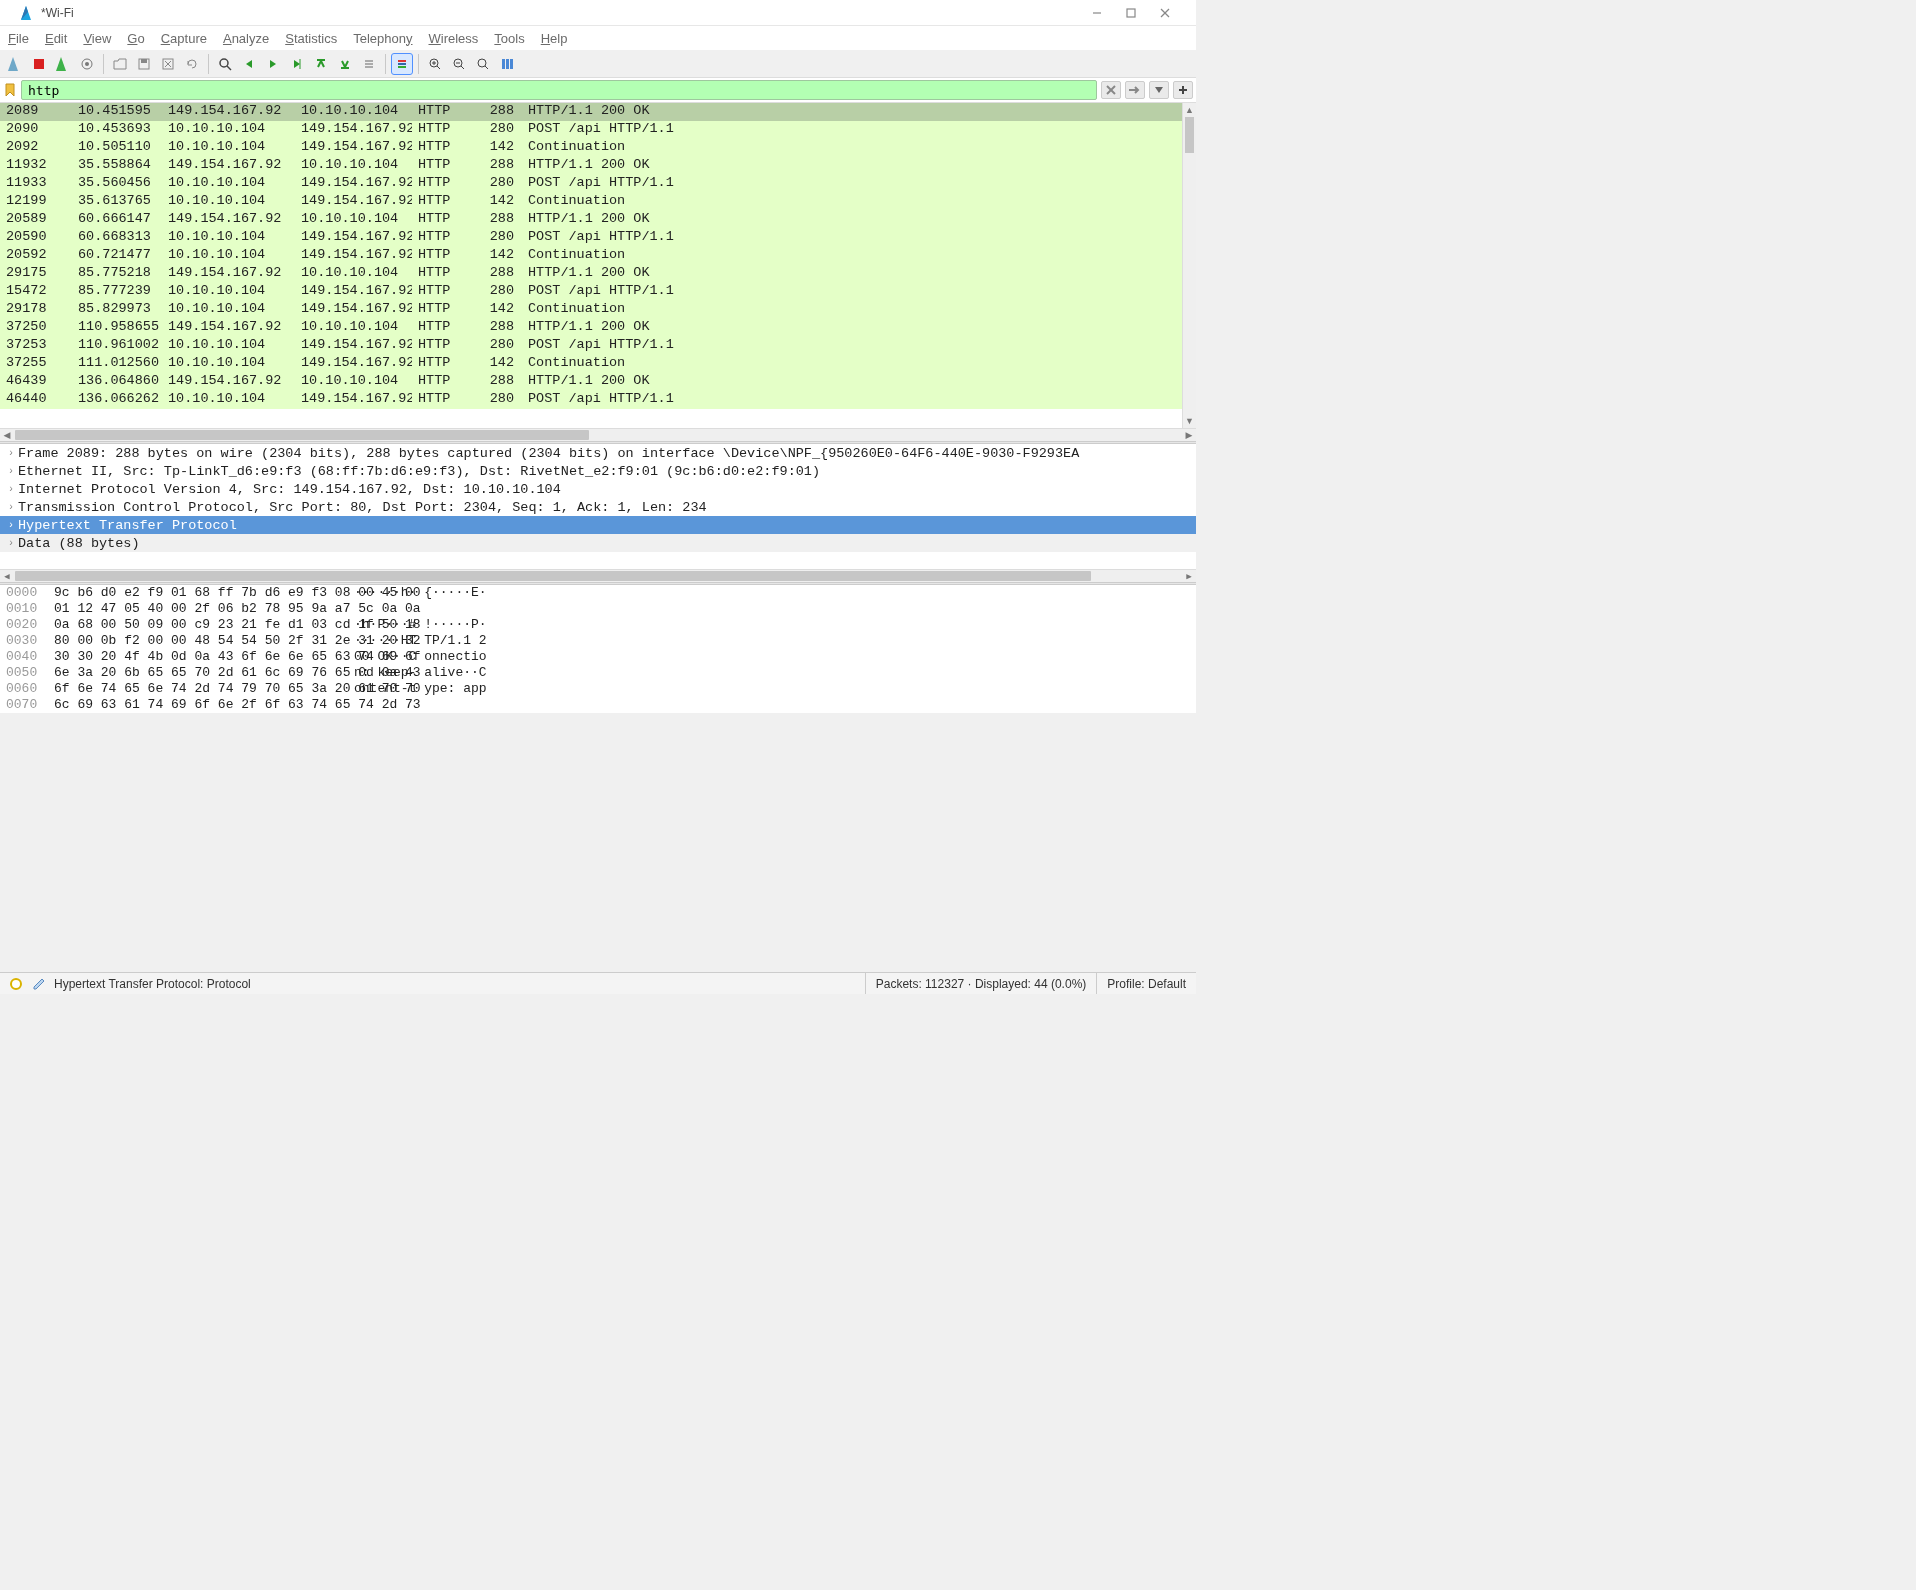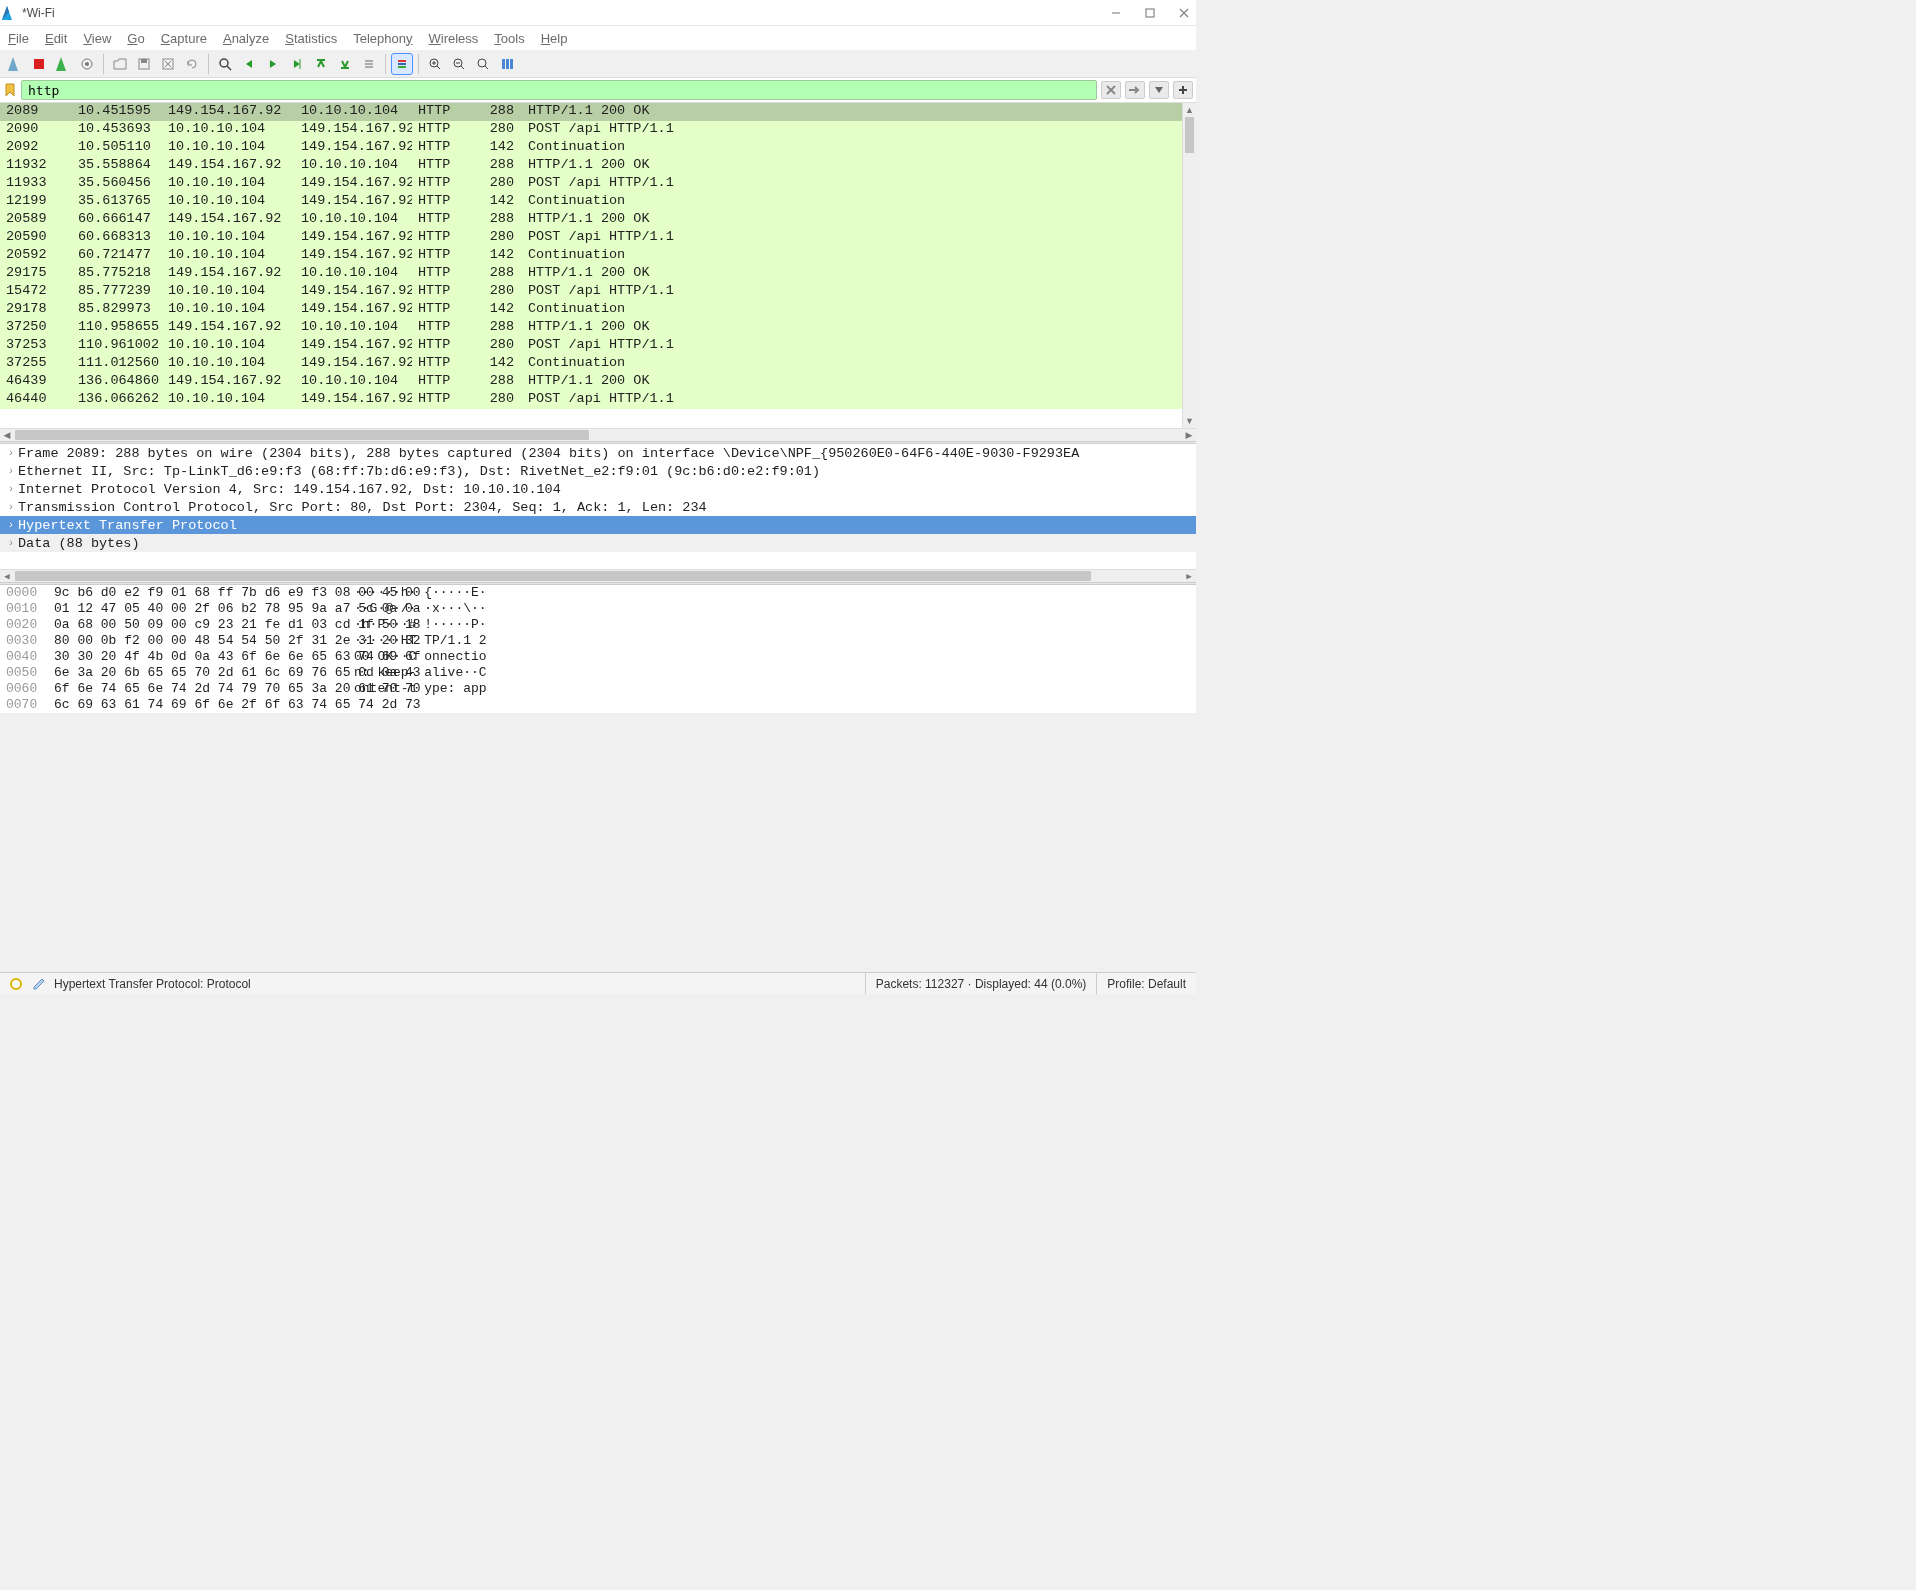--- a/index.html
+++ b/index.html
@@ -13,21 +13,21 @@
     --tree-sel:#3f7fff;
     --tree-sel2:#5a96d9;
     --hex-off:#9a9a9a;
     --text:#222;
     --menu-gray:#6b6b6b;
     --scroll-track:#efefef;
   }
   *{box-sizing:border-box;}
   html,body{margin:0;padding:0;background:var(--chrome);font-family:"Segoe UI",Arial,sans-serif;color:var(--text);}
   body{width:1196px;height:994px;position:relative;overflow:hidden;}
-  .titlebar{height:26px;background:#fff;border-bottom:1px solid #e7e7e7;display:flex;align-items:center;padding:0 2px;}
+  .titlebar{height:26px;background:#fff;border-bottom:1px solid #e7e7e7;display:flex;align-items:center;padding:0 21px;}
   .titlebar .app-icon{width:14px;height:14px;margin-right:6px;position:relative;}
   .titlebar .app-icon svg{width:14px;height:14px;}
   .titlebar .title{font-size:12px;color:#4a4a4a;}
   .win-ctrls{margin-left:auto;display:flex;gap:14px;align-items:center;}
   .win-ctrls .ctrl{width:20px;height:20px;display:flex;align-items:center;justify-content:center;color:#6a6a6a;}
   .menubar{height:24px;background:#fff;display:flex;align-items:center;gap:16px;padding:0 8px;}
   .menubar .menu{font-size:13px;color:var(--menu-gray);}
   .menubar .menu u{text-decoration:underline;}
   .toolbar{height:28px;background:var(--chrome);border-bottom:1px solid #ddd;display:flex;align-items:center;padding:2px 4px;gap:2px;}
   .toolbar .btn{width:22px;height:22px;display:flex;align-items:center;justify-content:center;border:1px solid transparent;border-radius:3px;}
@@ -509,21 +509,20 @@
 
 <div class="hex-pane" id="hex-pane">
     <div class="hex-line">
       <span class="off">0000</span>
       <span class="bytes">9c b6 d0 e2 f9 01 68 ff   7b d6 e9 f3 08 00 45 00</span>
       <span class="ascii">······h·  {·····E·</span>
     </div>
     <div class="hex-line">
       <span class="off">0010</span>
       <span class="bytes">01 12 47 05 40 00 2f 06   b2 78 95 9a a7 5c 0a 0a</span>
-      <span class="ascii">··G·@·/·  ·x···\··</span>
     </div>
     <div class="hex-line">
       <span class="off">0020</span>
       <span class="bytes">0a 68 00 50 09 00 c9 23   21 fe d1 03 cd 1f 50 18</span>
       <span class="ascii">·h·P···#  !·····P·</span>
     </div>
     <div class="hex-line">
       <span class="off">0030</span>
       <span class="bytes">80 00 0b f2 00 00 48 54   54 50 2f 31 2e 31 20 32</span>
       <span class="ascii">······HT  TP/1.1 2</span>

